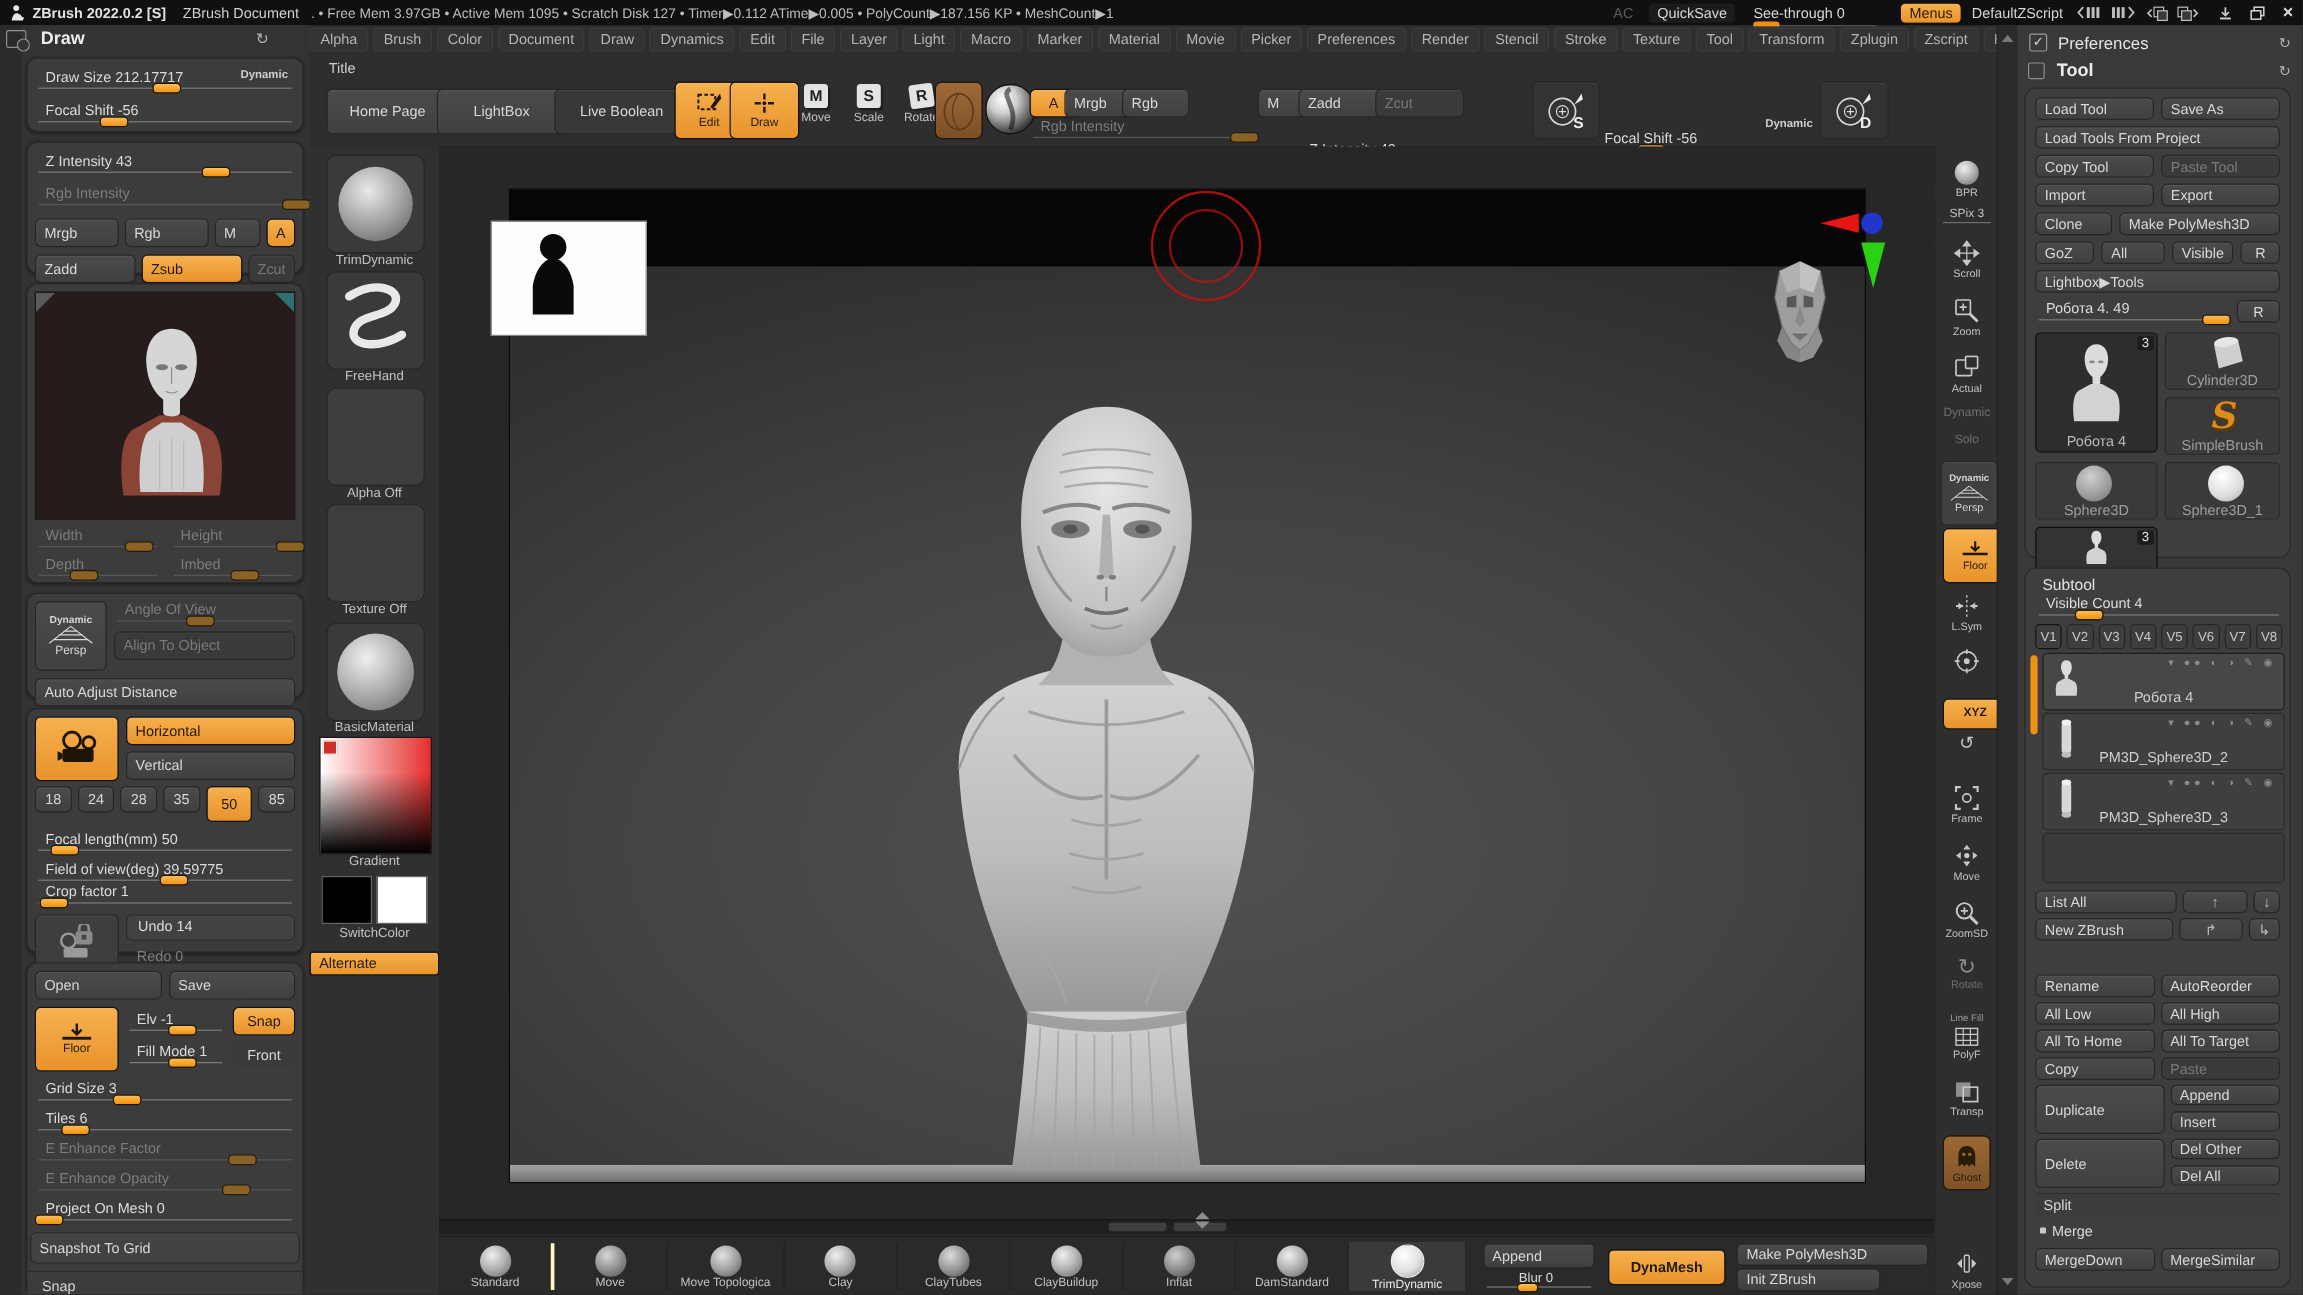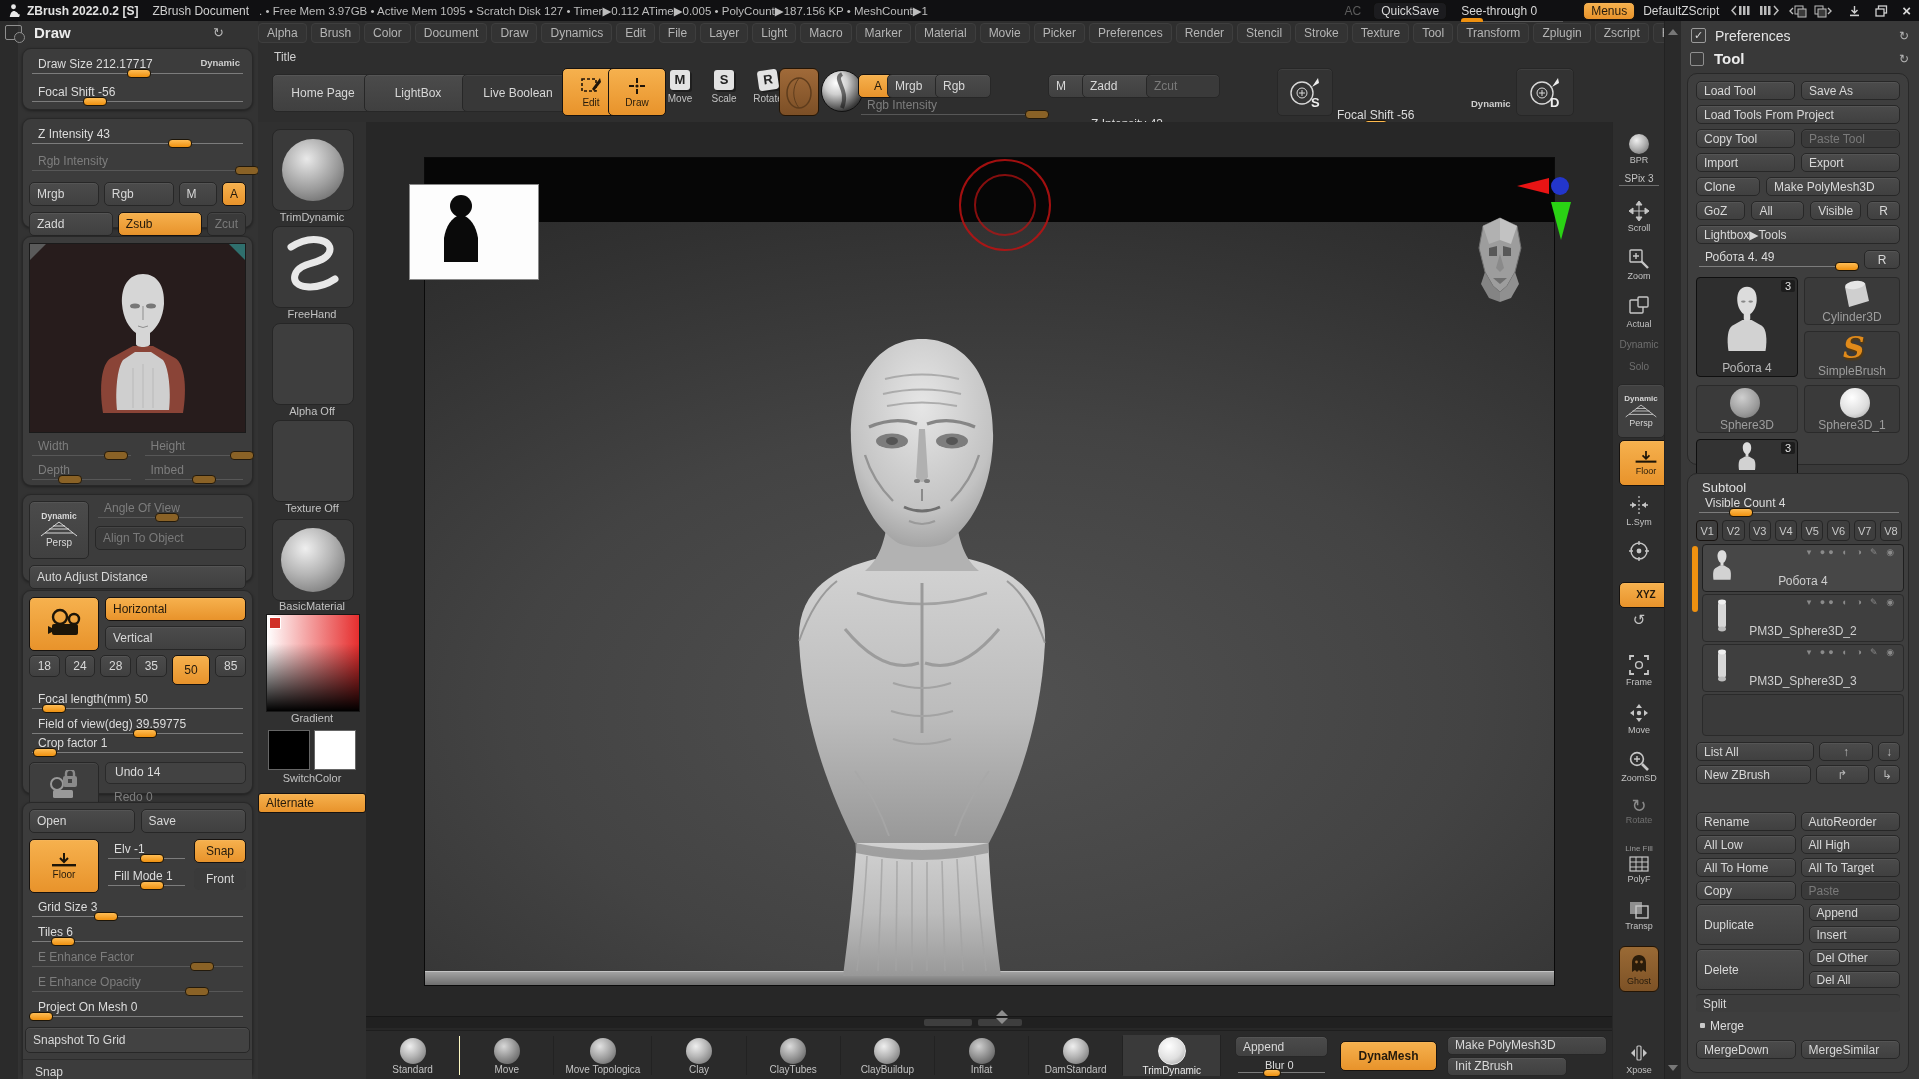--- a/index.html
+++ b/index.html
@@ -685,21 +685,21 @@
     <div class="rsitem" style="top:920px;">
       <svg width="22" height="22" viewBox="0 0 22 22">
           <path d="M3,11 L7,7 V15 Z M19,11 L15,7 V15 Z" fill="#c6c6c6"></path>
           <rect x="9" y="4" width="4" height="14" rx="1" fill="none" stroke="#c6c6c6" stroke-width="1.2"></rect>
         </svg>
       <div class="cap">Xpose</div>
     </div>
   </div>
 
   <div class="abs" style="left:366px;top:1030px;width:1246px;height:49px;background:#2a2a2a;border-top:1px solid #1e1e1e;display:flex;align-items:center;">
-    <div style="width:96px;text-align:center;border-right:1px solid #fef9c3;">
+    <div style="width:96px;text-align:center;border-right:3px solid #fef9c3;">
       <div class="sph" style="width:26px;height:26px;margin:2px auto 1px;"></div>
       <div class="cap" style="font-size:10px;">Standard</div>
     </div>
     <div style="width:96px;text-align:center;border-right:1px solid #222;">
       <div class="sph" style="width:26px;height:26px;margin:2px auto 1px;background:radial-gradient(circle at 38% 32%,#d8d8d8,#8a8a8a 55%,#4f4f4f);"></div>
       <div class="cap" style="font-size:10px;">Move</div>
     </div>
     <div style="width:100px;text-align:center;border-right:1px solid #222;">
       <div class="sph" style="width:26px;height:26px;margin:2px auto 1px;background:radial-gradient(circle at 38% 32%,#e2e2e2,#9a9a9a 55%,#555);"></div>
       <div class="cap" style="font-size:10px;">Move Topologica</div>

